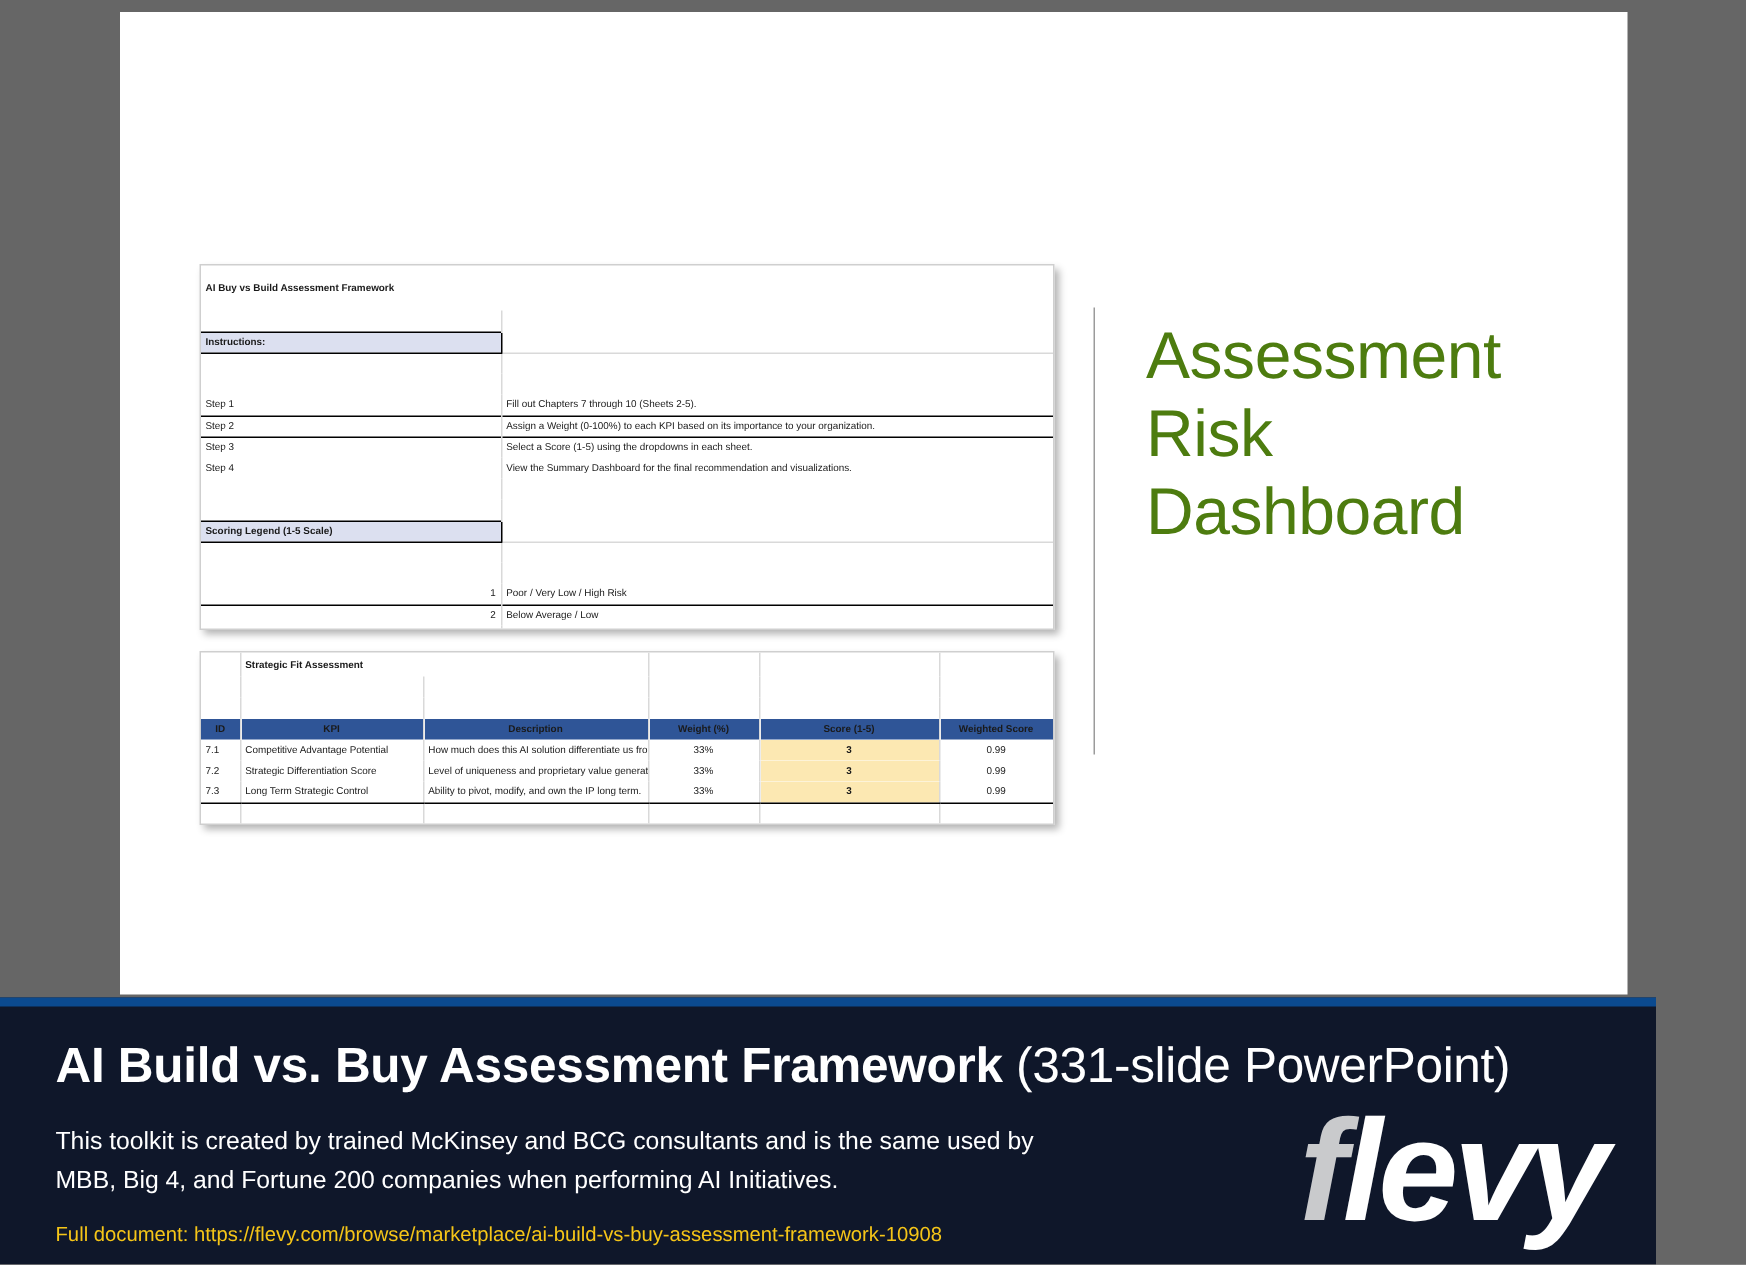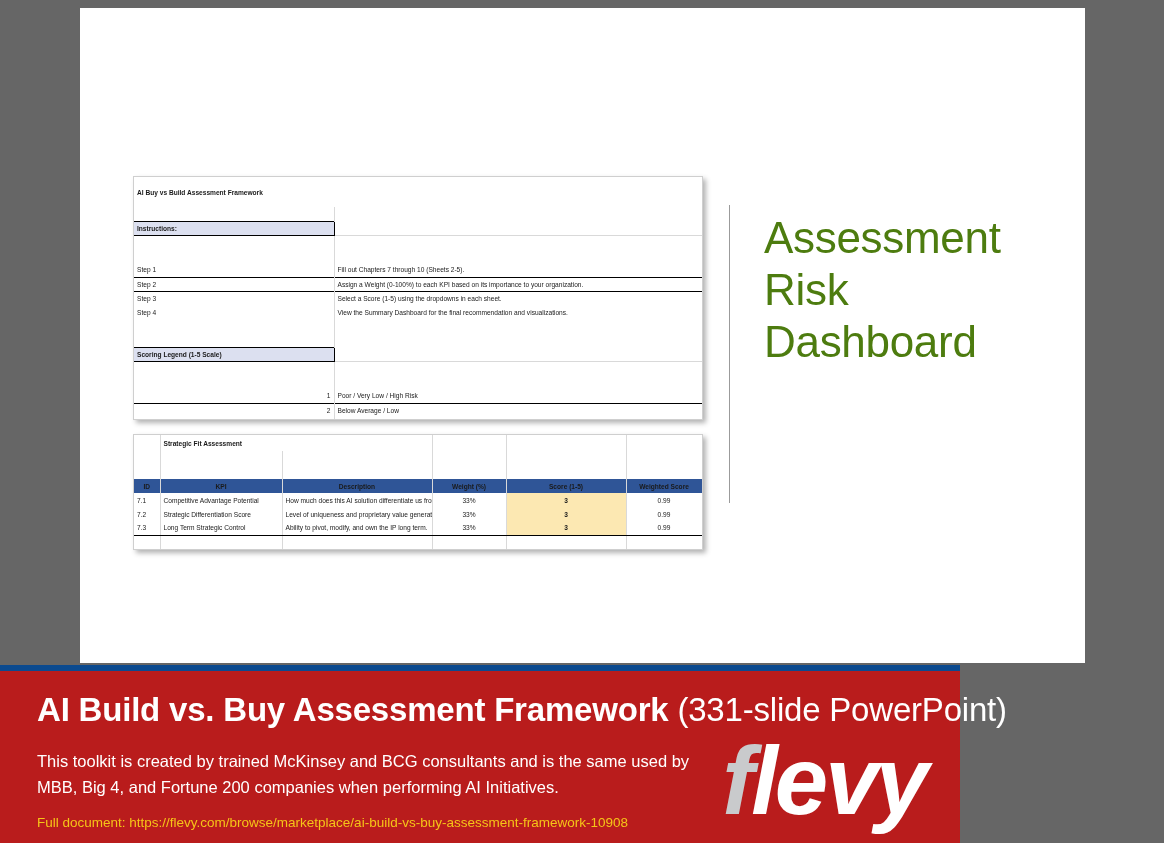--- a/index.html
+++ b/index.html
@@ -103,22 +103,22 @@
                 border-left: 1.2px solid #000; border-right: 1.2px solid #000; }
   .cell-c { text-align: center; }
   .total-label { background: #d6dce8; font-weight: 700; font-size: 6.4px;
                  padding-left: 4px; }
   .total-value { background: #2f5597; color: #fff; font-weight: 700;
                  text-align: center; font-size: 6.6px; }
 
   
   .banner {
     position: absolute; left: 0; top: 665px;
-    width: 960px; height: 178px;
-    background: #b91c1c;
+    width: 1104px; height: 178px;
+    background: #0f172a;
     border-top: 6px solid #0b4a8f;
   }
   .banner-title {
     position: absolute; left: 37px; top: 20px;
     color: #ffffff; font-size: 33px; font-weight: 700;
     letter-spacing: -0.2px; white-space: nowrap;
   }
   .banner-title .sub { font-weight: 400; }
   .banner-body {
     position: absolute; left: 37px; top: 78px;

